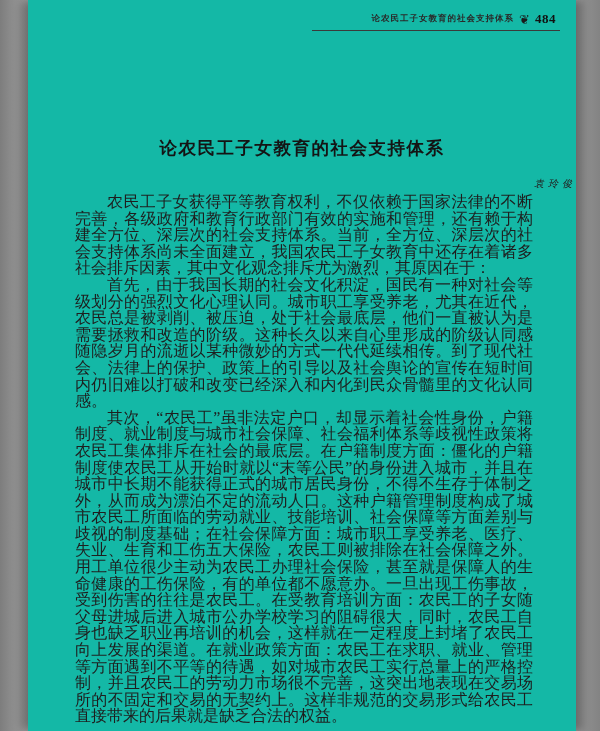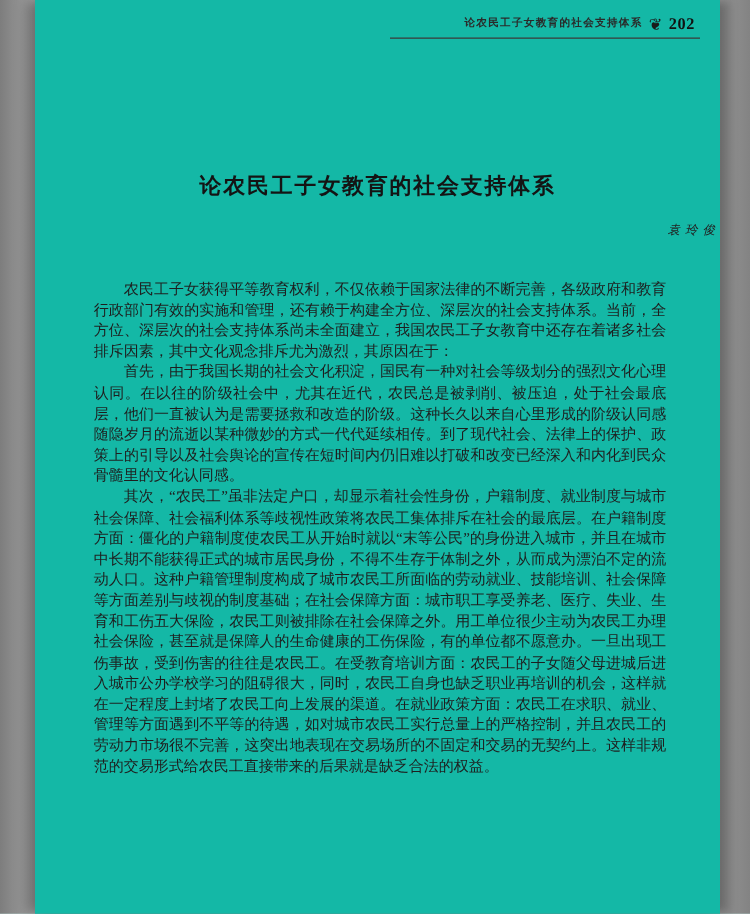--- a/index.html
+++ b/index.html
@@ -73,49 +73,49 @@
     left: 0;
     right: 0;
     text-align: right;
     font-size: 10px;
     font-style: italic;
     letter-spacing: 4px;
     color: #222;
   }
   .article-body {
     position: absolute;
-    top: 223px;
+    top: 194px;
     left: 47px;
     right: 43px;
-    font-size: 12px;
+    font-size: 16px;
     line-height: 16.6px;
     text-align: justify;
     color: #1e1e1e;
   }
   .article-body p {
     margin: 0;
     text-indent: 2em;
   }
 </style>
 </head>
 <body>
 
 <div class="scan-page">
 
   <div class="page-header">
     <span class="running-title">论农民工子女教育的社会支持体系</span>
     <span class="ornament">❦</span>
-    <span class="page-number">202</span>
+    <span class="page-number">484</span>
   </div>
 
   <div class="header-rule"></div>
 
   <h1 class="article-title">论农民工子女教育的社会支持体系</h1>
 
   <div class="article-author">袁玲俊</div>
 
   <div class="article-body">
     <p>农民工子女获得平等教育权利，不仅依赖于国家法律的不断完善，各级政府和教育行政部门有效的实施和管理，还有赖于构建全方位、深层次的社会支持体系。当前，全方位、深层次的社会支持体系尚未全面建立，我国农民工子女教育中还存在着诸多社会排斥因素，其中文化观念排斥尤为激烈，其原因在于：</p>
-    <p>首先，由于我国长期的社会文化积淀，国民有一种对社会等级划分的强烈文化心理认同。在以往的阶级社会中，尤其在近代，农民总是被剥削、被压迫，处于社会最底层，他们一直被认为是需要拯救和改造的阶级。这种长久以来自心里形成的阶级认同感随隐岁月的流逝以某种微妙的方式一代代延续相传。到了现代社会、法律上的保护、政策上的引导以及社会舆论的宣传在短时间内仍旧难以打破和改变已经深入和内化到民众骨髓里的文化认同感。</p>
+    <p>首先，由于我国长期的社会文化积淀，国民有一种对社会等级划分的强烈文化心理认同。城市职工享受养老，尤其在近代，农民总是被剥削、被压迫，处于社会最底层，他们一直被认为是需要拯救和改造的阶级。这种长久以来自心里形成的阶级认同感随隐岁月的流逝以某种微妙的方式一代代延续相传。到了现代社会、法律上的保护、政策上的引导以及社会舆论的宣传在短时间内仍旧难以打破和改变已经深入和内化到民众骨髓里的文化认同感。</p>
     <p>其次，“农民工”虽非法定户口，却显示着社会性身份，户籍制度、就业制度与城市社会保障、社会福利体系等歧视性政策将农民工集体排斥在社会的最底层。在户籍制度方面：僵化的户籍制度使农民工从开始时就以“末等公民”的身份进入城市，并且在城市中长期不能获得正式的城市居民身份，不得不生存于体制之外，从而成为漂泊不定的流动人口。这种户籍管理制度构成了城市农民工所面临的劳动就业、技能培训、社会保障等方面差别与歧视的制度基础；在社会保障方面：城市职工享受养老、医疗、失业、生育和工伤五大保险，农民工则被排除在社会保障之外。用工单位很少主动为农民工办理社会保险，甚至就是保障人的生命健康的工伤保险，有的单位都不愿意办。一旦出现工伤事故，受到伤害的往往是农民工。在受教育培训方面：农民工的子女随父母进城后进入城市公办学校学习的阻碍很大，同时，农民工自身也缺乏职业再培训的机会，这样就在一定程度上封堵了农民工向上发展的渠道。在就业政策方面：农民工在求职、就业、管理等方面遇到不平等的待遇，如对城市农民工实行总量上的严格控制，并且农民工的劳动力市场很不完善，这突出地表现在交易场所的不固定和交易的无契约上。这样非规范的交易形式给农民工直接带来的后果就是缺乏合法的权益。</p>
   </div>
 
 </div>
 
 </body></html>

